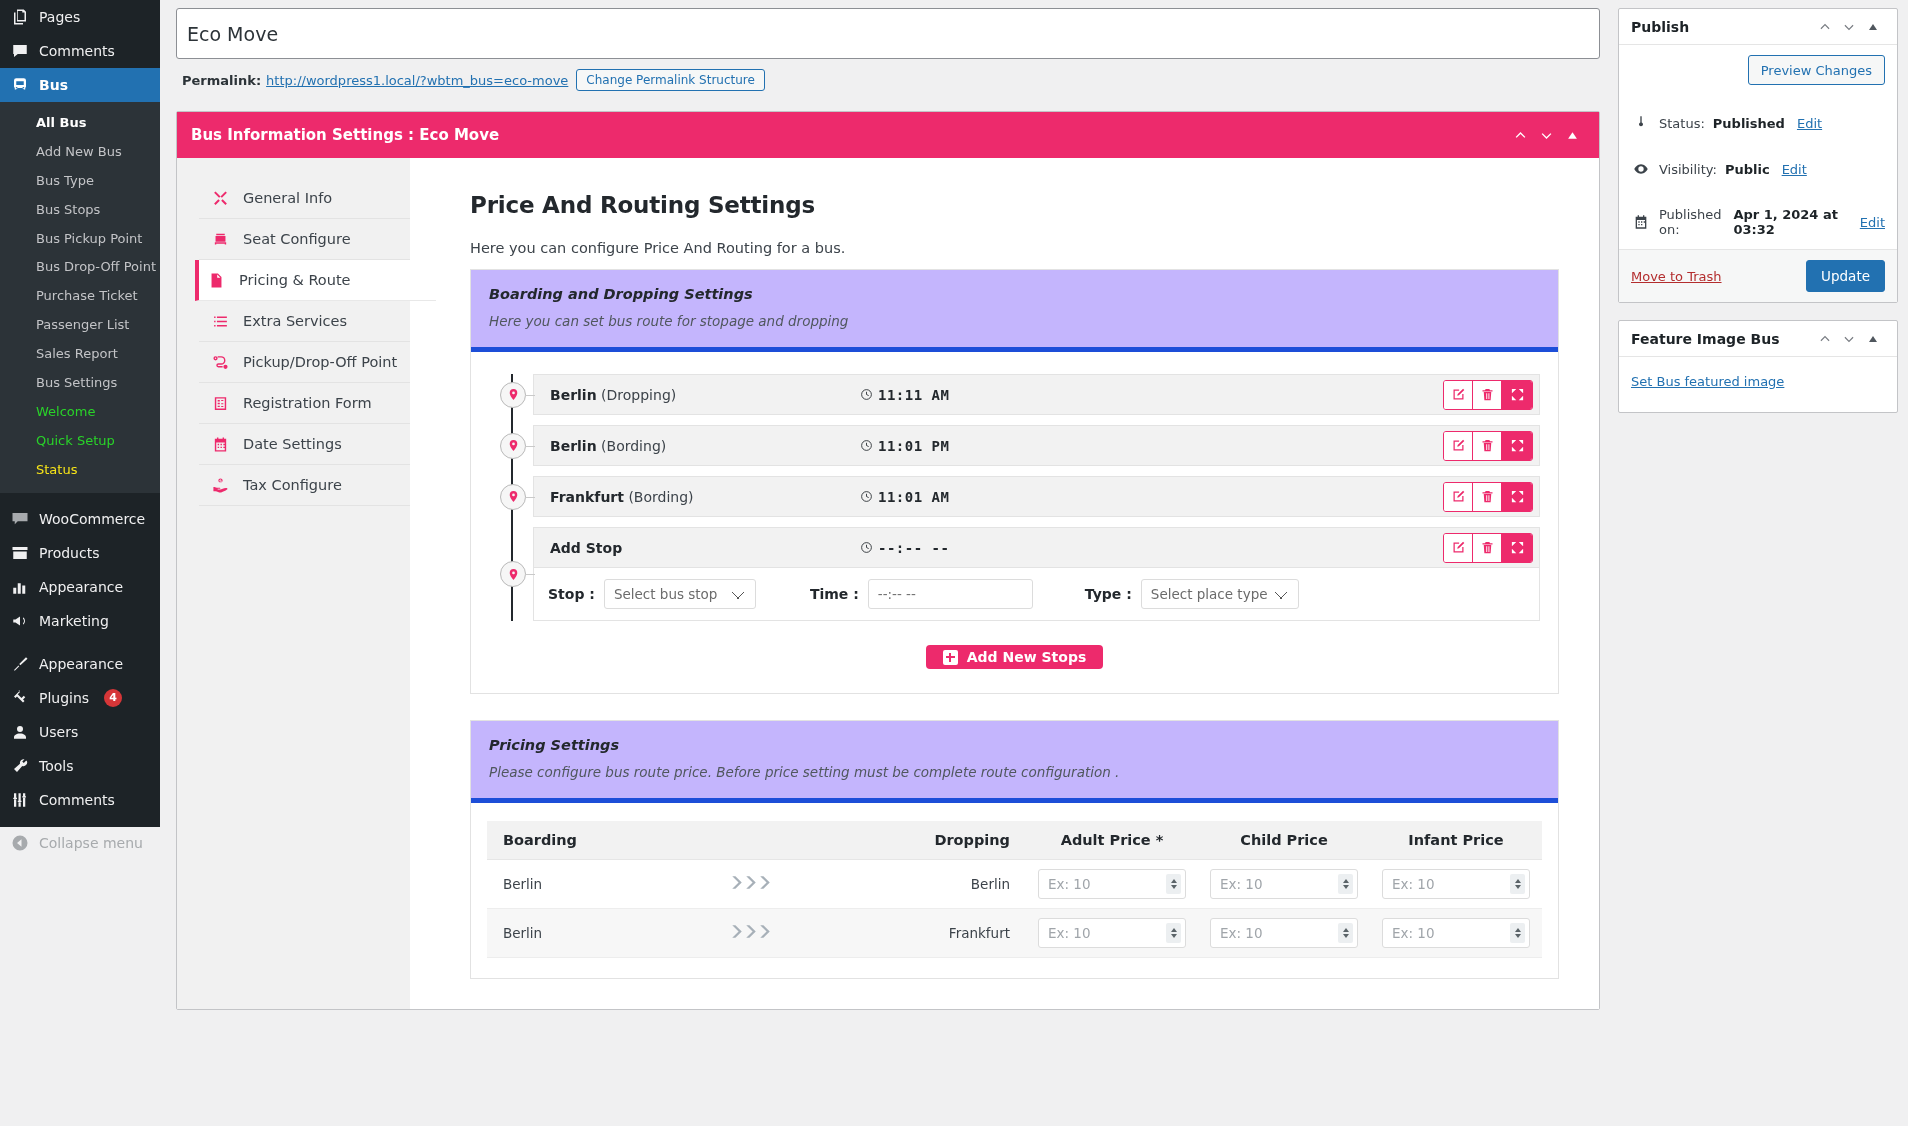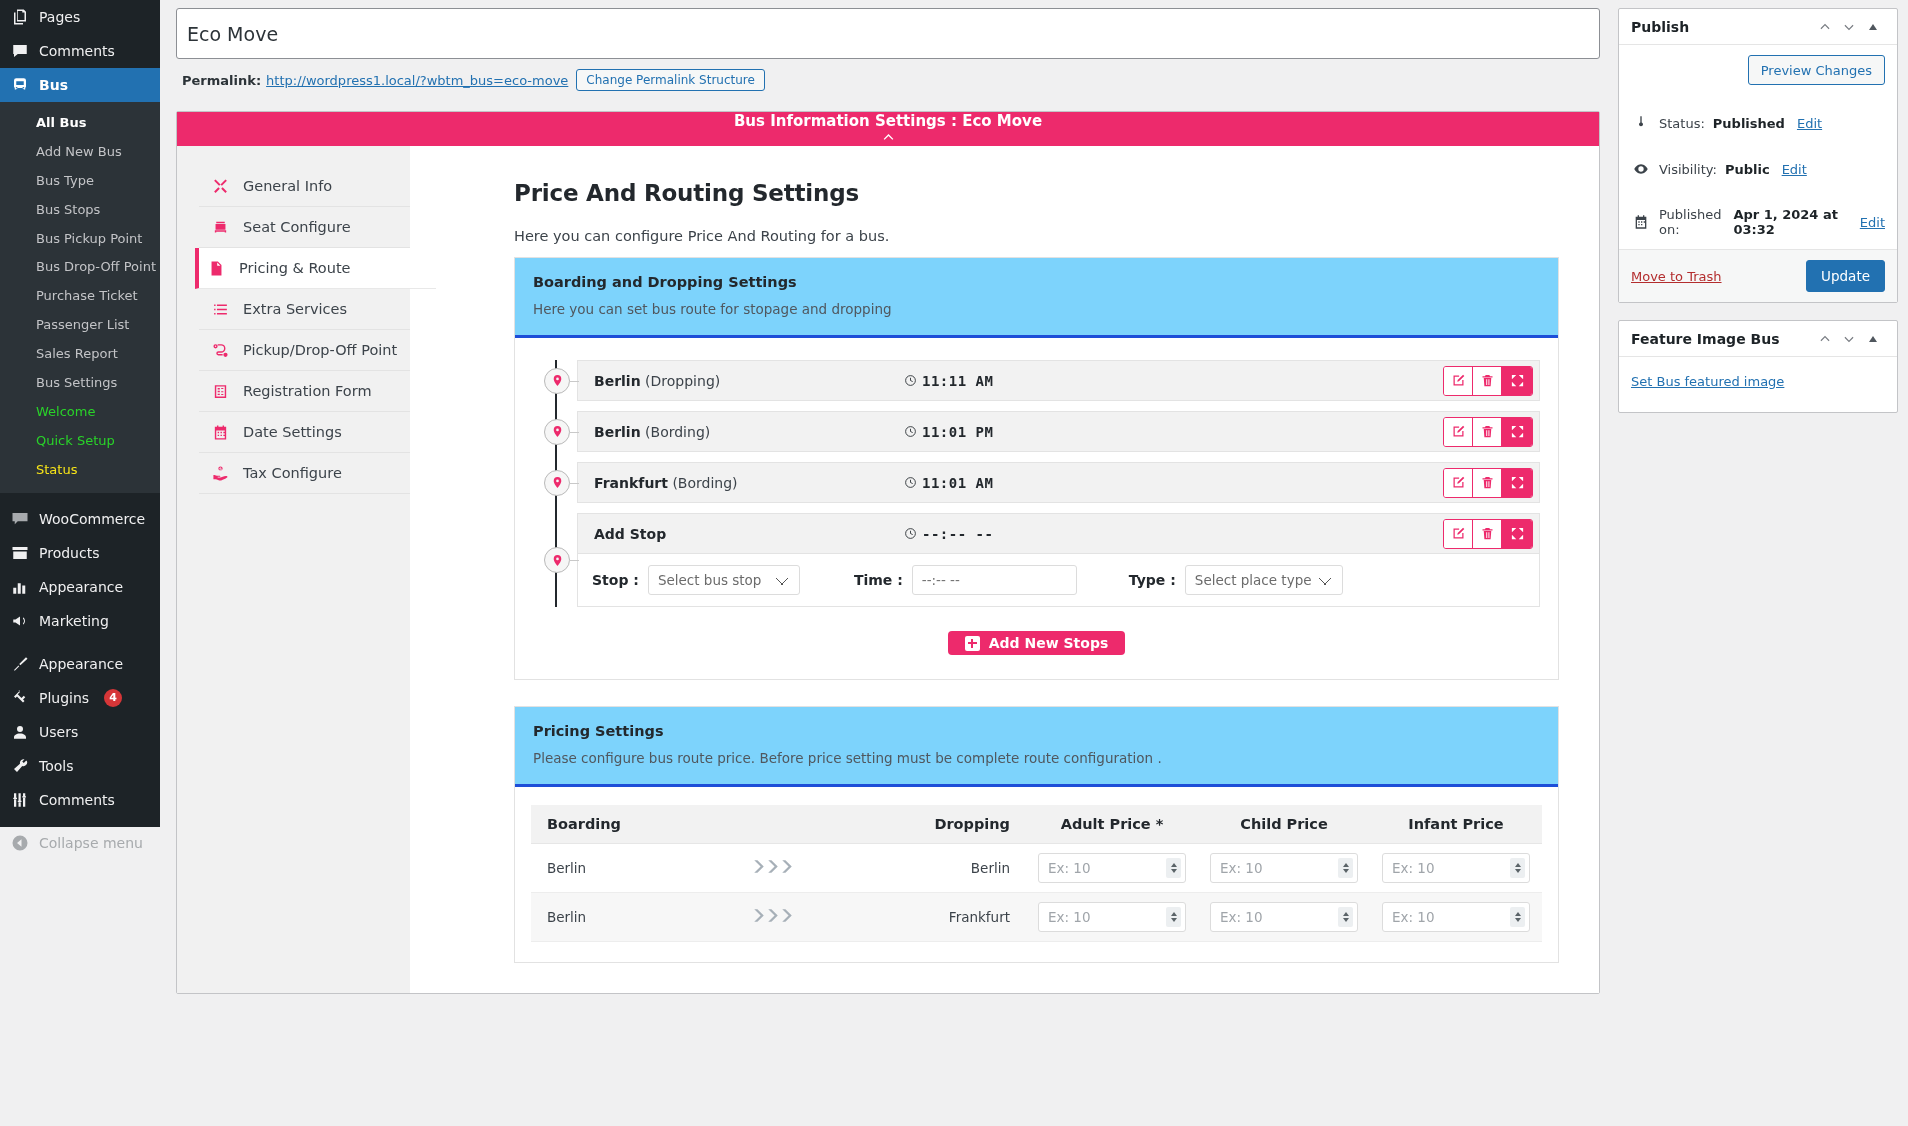--- a/index.html
+++ b/index.html
@@ -75,23 +75,23 @@
     color: #2271b1; border-radius: 3px; font-size: 12px;
     padding: 3px 9px; cursor: pointer; font-family: inherit;
   }
 
   
   .metabox {
     margin-top: 20px; background: #fff;
     border: 1px solid #c3c4c7; border-radius: 2px;
   }
   .mb-head {
-    background: #ed2a6c; color: #fff; height: 34px;
+    background: #ed2a6c; color: #fff; height: 46px;
     display: flex; align-items: center; padding: 0 14px;
-    font-size: 15px; font-weight: 700; flex-direction: column;
+    font-size: 15px; font-weight: 700;
   }
   .mb-head .spacer { flex: 1; }
   .mb-head .hbtn {
     width: 26px; height: 26px; display: flex;
     align-items: center; justify-content: center; cursor: pointer;
   }
   .mb-head .hbtn svg { width: 15px; height: 15px; stroke: #fff; fill: none; stroke-width: 2.2; }
   .mb-head .hbtn.small svg { width: 11px; height: 11px; fill: #fff; stroke: none; }
   .mb-body { display: flex; min-height: 840px; }
 
@@ -109,26 +109,26 @@
   .tab.active {
     background: #fff; border-left: 4px solid #ed2a6c; padding-left: 8px;
     margin-left: -4px; border-bottom-color: #e8e8e8;
     position: relative; z-index: 2; width: calc(100% + 30px);
   }
   .tab .tico { width: 19px; height: 19px; display: inline-flex;
                align-items: center; justify-content: center; flex: 0 0 19px; }
   .tab .tico svg { width: 17px; height: 17px; fill: #ed2a6c; }
 
   
-  .panel { flex: 1; background: #fff; padding: 34px 40px 30px 60px; min-width: 0; margin-left: 44px; }
+  .panel { flex: 1; background: #fff; padding: 34px 40px 30px 60px; min-width: 0; }
   .panel h2 { font-size: 23px; color: #23282d; font-weight: 700; letter-spacing: -0.2px; }
   .panel .lead { font-size: 14.5px; color: #3c434a; margin-top: 22px; }
 
   .card { border: 1px solid #e2e2e2; margin-top: 13px; background: #fff; }
-  .card-head { background: #7dd3fc; padding: 16px 18px 18px; border-bottom: 3px solid #1d4ed8; }
+  .card-head { background: #c4b5fd; padding: 16px 18px 18px; border-bottom: 5px solid #1d4ed8; font-style: italic; }
   .card-head h3 { font-size: 14.5px; color: #23282d; font-weight: 700; }
   .card-head p { font-size: 13.5px; color: #50575e; margin-top: 11px; }
   .card-body { padding: 22px 18px 24px; }
 
   
   .timeline { position: relative; padding-left: 44px; }
   .tl-line {
     position: absolute; left: 22px; top: 0; bottom: 0;
     width: 2px; background: #23282d;
   }

